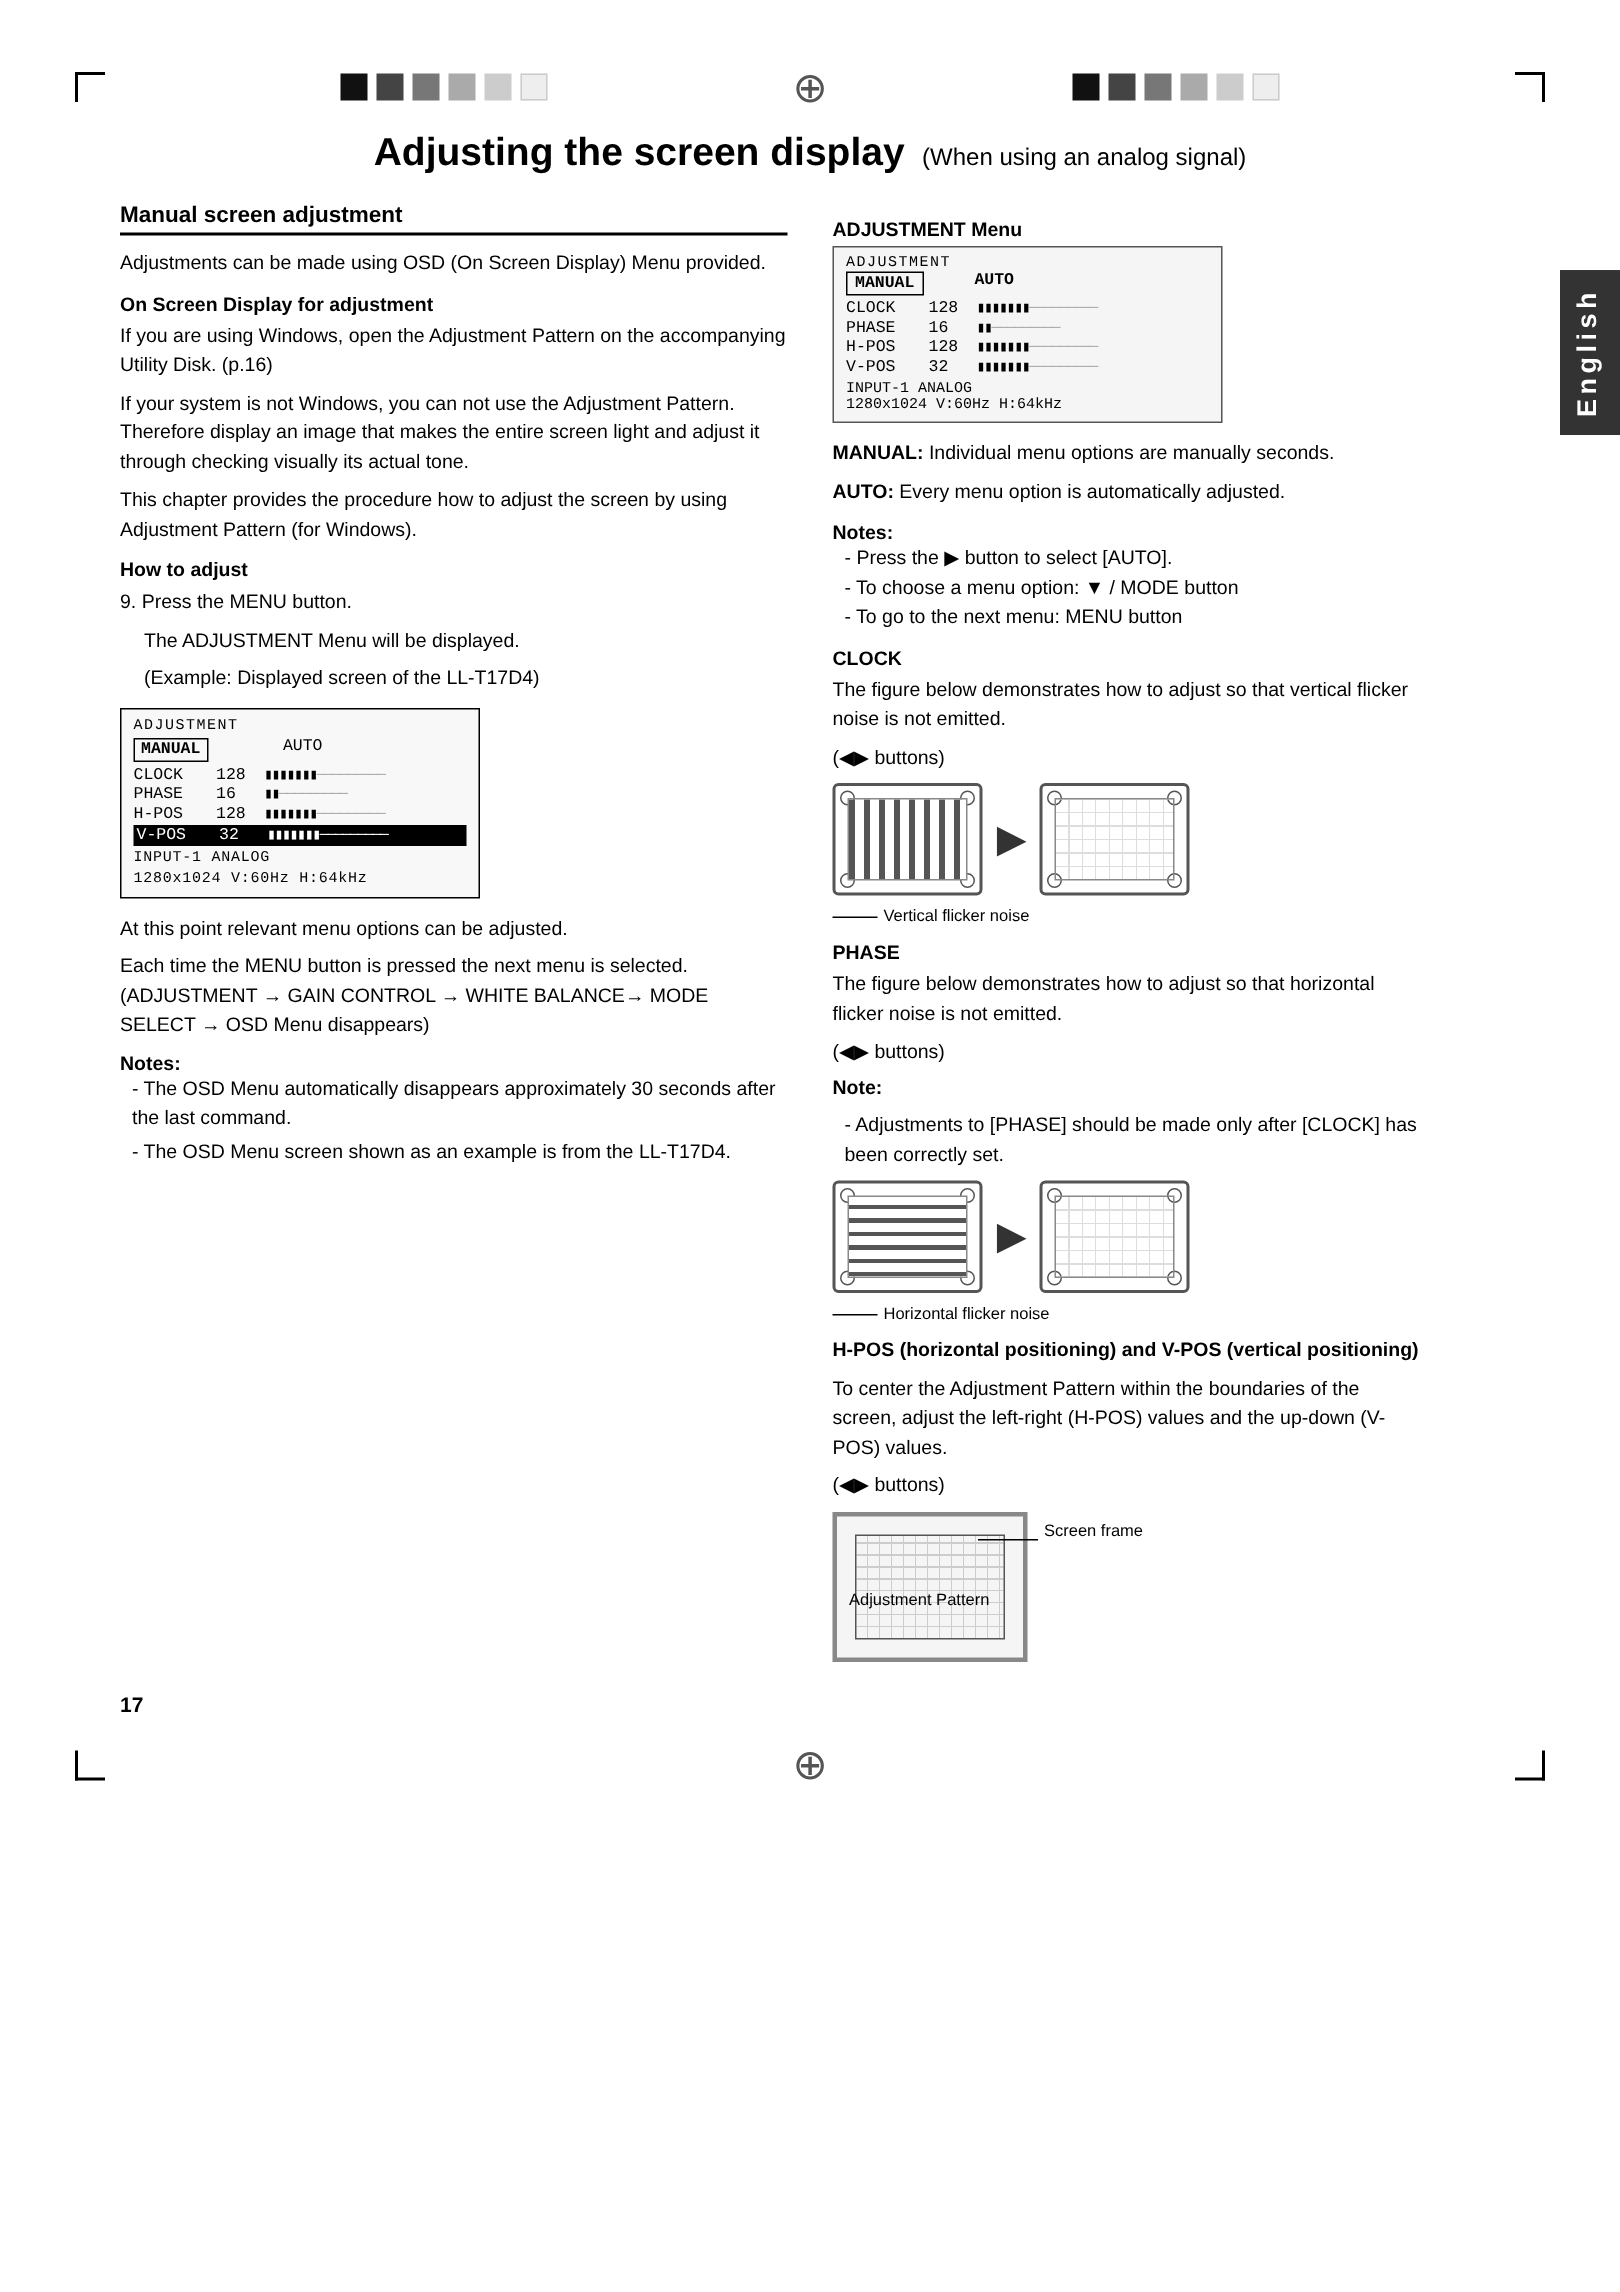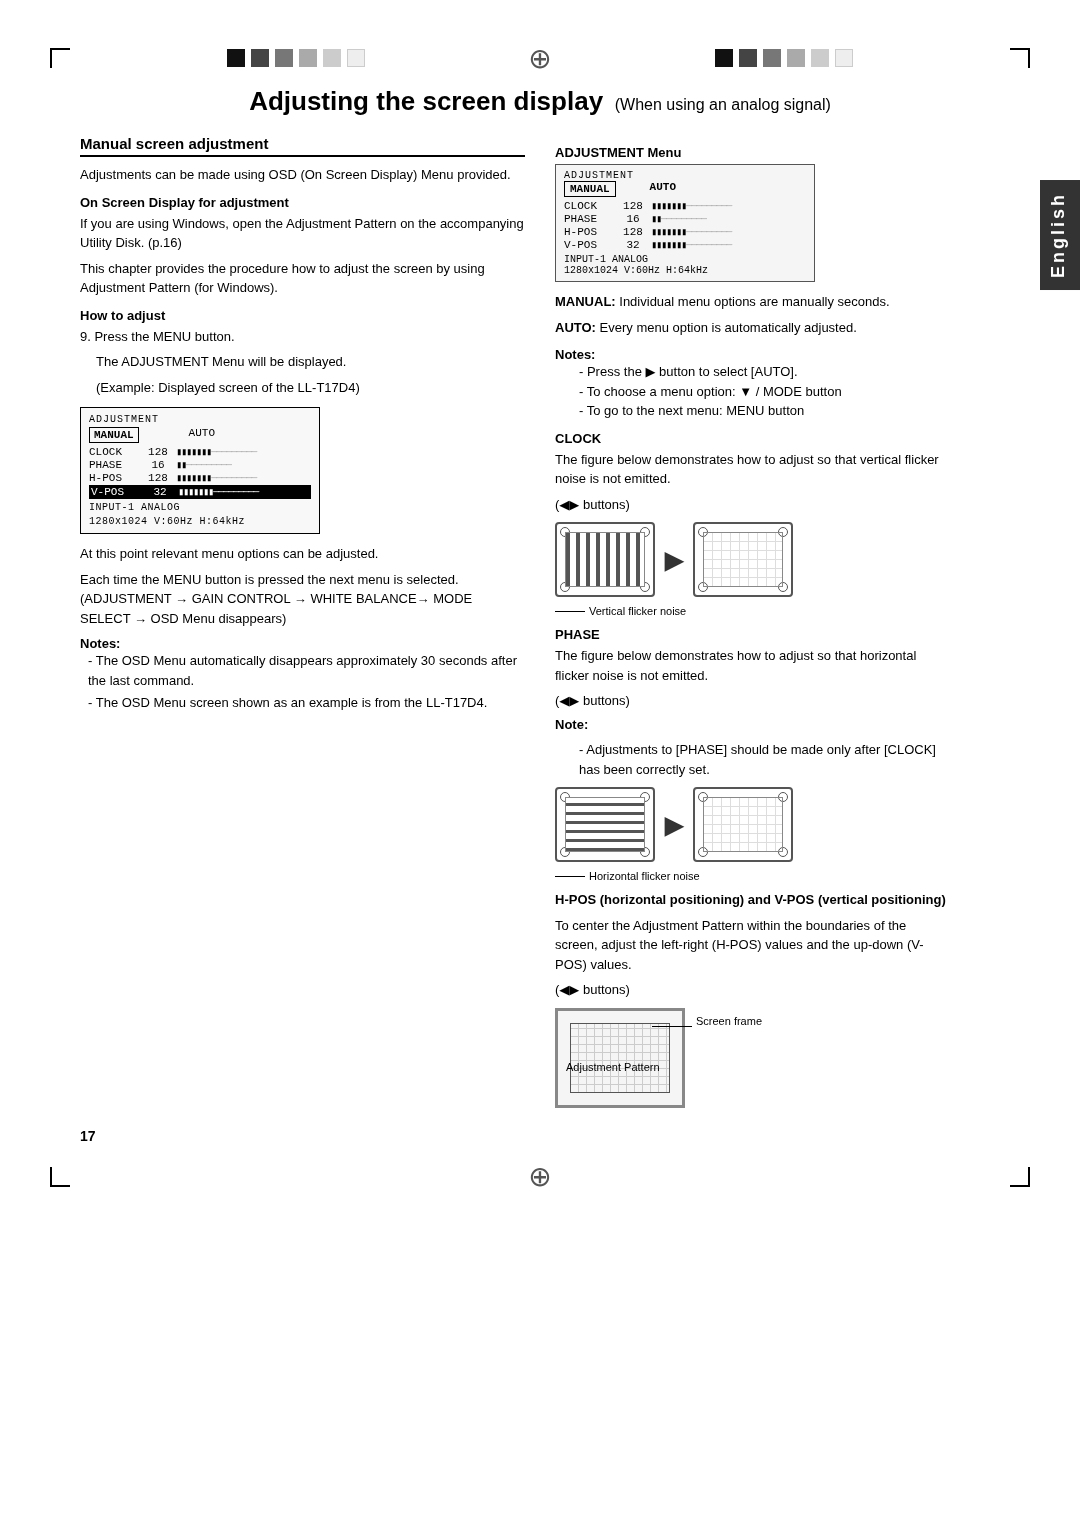--- a/index.html
+++ b/index.html
@@ -135,21 +135,21 @@
       font-size: 11px;
       margin-left: 20px;
     }
     .osd-row {
       display: flex;
       align-items: center;
       margin-bottom: 1px;
       font-size: 11px;
     }
     .osd-label { width: 55px; font-size: 11px; }
-    .osd-value { width: 28px; text-align: center; font-size: 11px; }
+    .osd-value { width: 28px; text-align: left; font-size: 11px; }
     .osd-bar {
       margin-left: 4px;
       font-size: 10px;
       letter-spacing: -1px;
     }
     .osd-bar-filled { color: #000; }
     .osd-bar-empty { color: #aaa; }
     .osd-footer {
       font-size: 10px;
       margin-top: 3px;
@@ -325,21 +325,20 @@
     }
 
     .indent {
       padding-left: 16px;
     }
     .bold { font-weight: bold; }
 
     ul.dash-list {
       list-style: none;
       padding-left: 8px;
-      margin-left: 16px;
     }
     ul.dash-list li::before { content: '- '; }
     ul.dash-list li { font-size: 13px; line-height: 1.5; }
 
     .manual-tag {
       display: inline-block;
       border: 1px solid #000;
       padding: 1px 5px;
       font-size: 11px;
       font-family: 'Courier New', monospace;
@@ -397,20 +396,21 @@
 
       <div class="col-left">
 
         <div class="section-heading">Manual screen adjustment</div>
 
         <p>Adjustments can be made using OSD (On Screen Display) Menu provided.</p>
 
         <div class="sub-heading">On Screen Display for adjustment</div>
 
         <p>If you are using Windows, open the Adjustment Pattern on the accompanying Utility Disk. (p.16)</p>
+        <p>If your system is not Windows, you can not use the Adjustment Pattern. Therefore display an image that makes the entire screen light and adjust it through checking visually its actual tone.</p>
         <p>This chapter provides the procedure how to adjust the screen by using Adjustment Pattern (for Windows).</p>
 
         <div class="sub-heading">How to adjust</div>
 
         <p>9. Press the MENU button.</p>
         <p class="indent">The ADJUSTMENT Menu will be displayed.</p>
         <p class="indent">(Example: Displayed screen of the LL-T17D4)</p>
 
         <div class="osd-box">
           <div class="osd-title">ADJUSTMENT</div>

